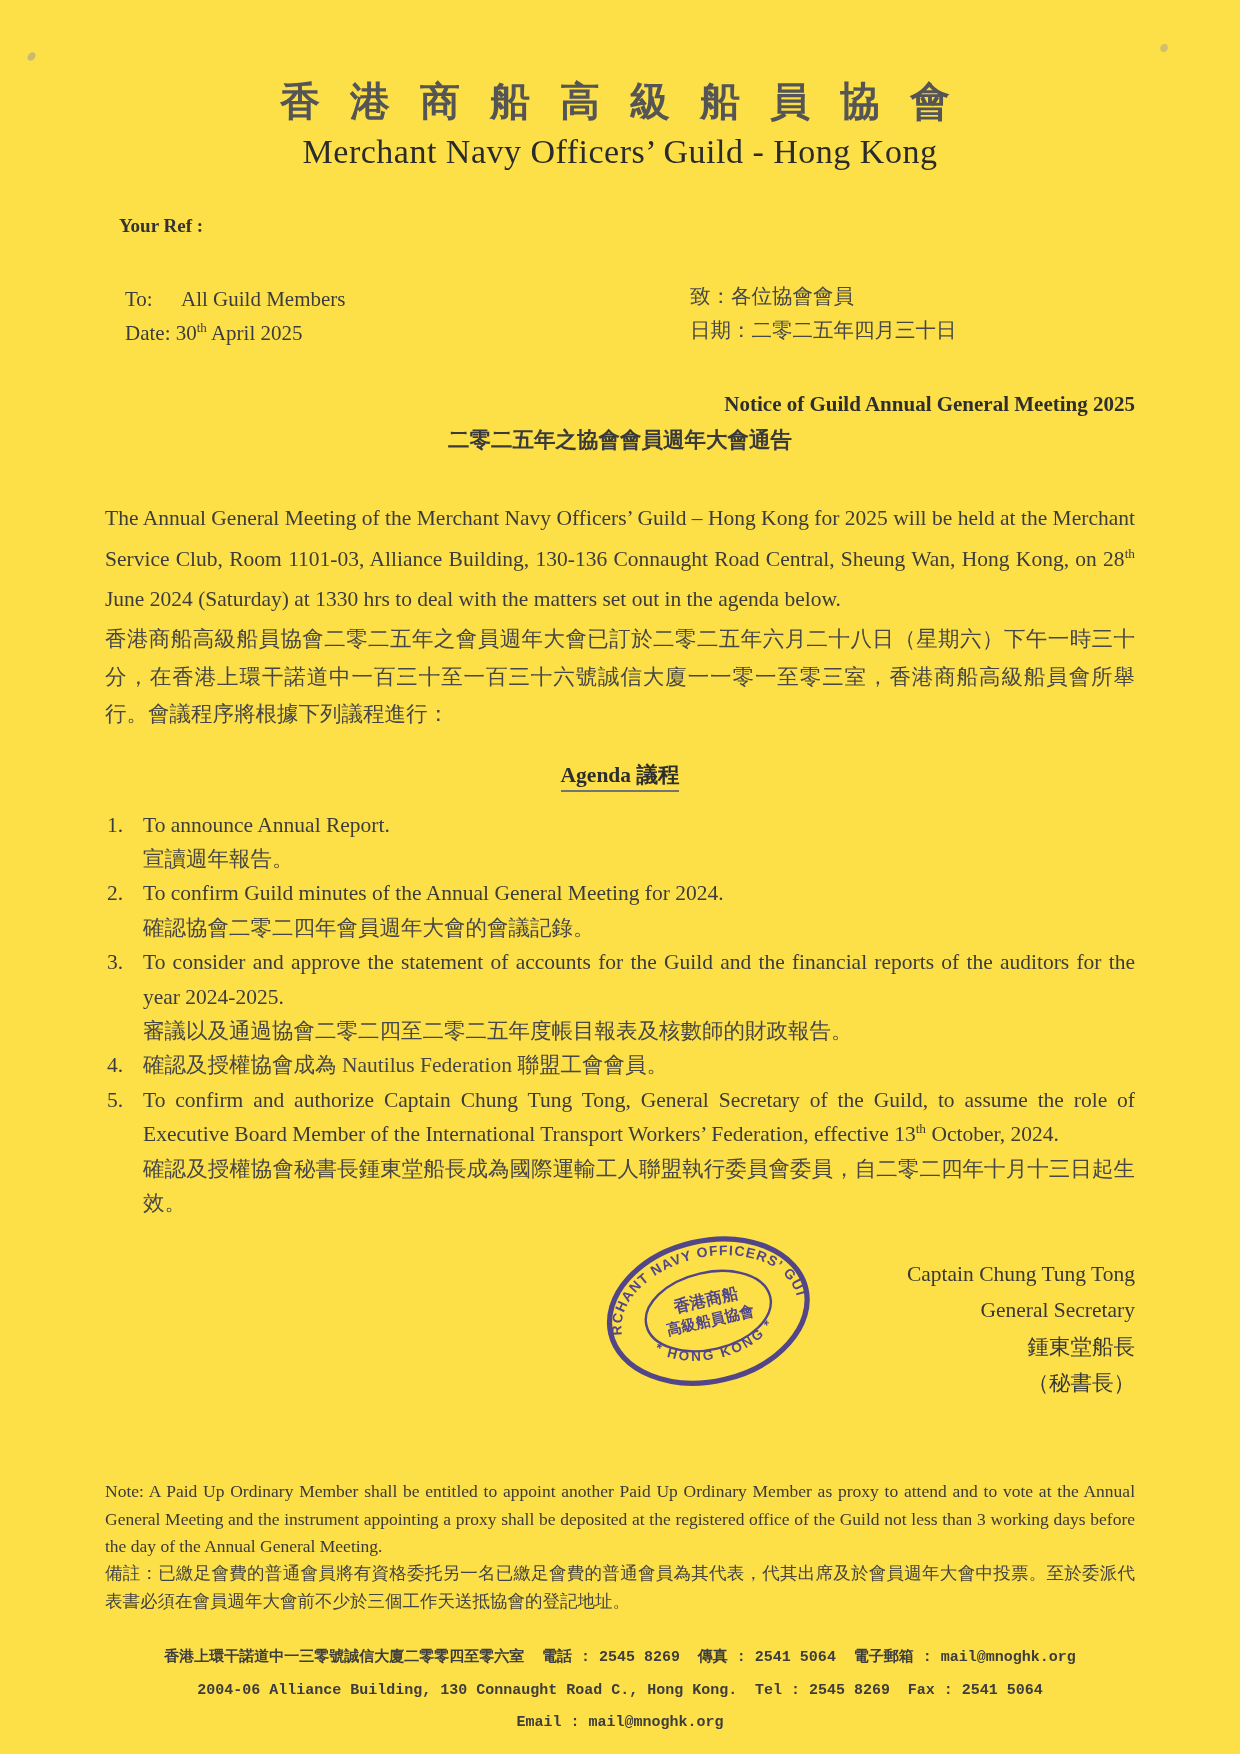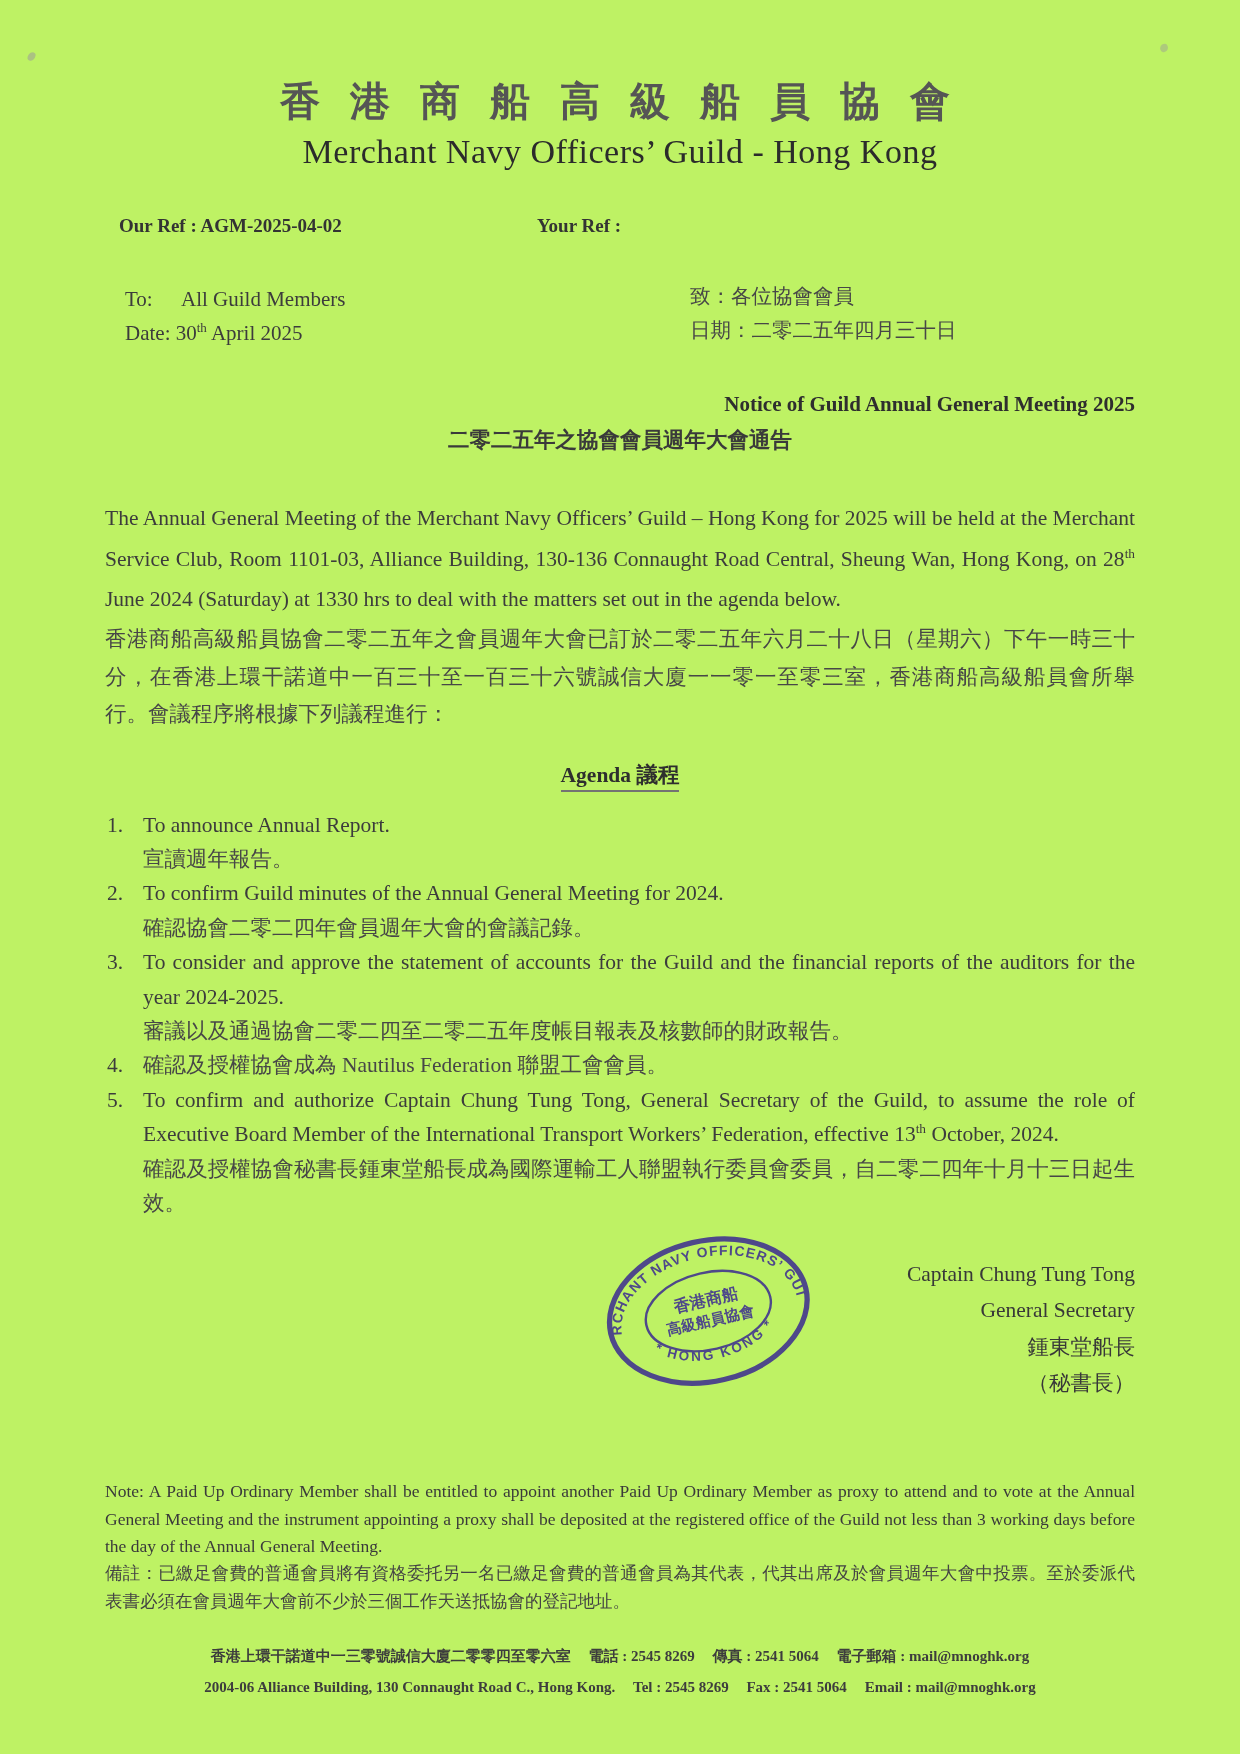--- a/index.html
+++ b/index.html
@@ -1,20 +1,20 @@
 <!DOCTYPE html>
 <html lang="en"><head>
 <meta charset="utf-8">
 <style>
   html,body{margin:0;padding:0;background:#e8e8e8;}
   .page{
     position:relative;
     width:1240px;height:1754px;
     margin:0 auto;
-    background:#bef264;
+    background:#fde047;
     font-family:"Liberation Serif","DejaVu Serif",serif;
     color:#3c3c3c;
     overflow:hidden;
   }
   .content{padding:34px 105px 0 105px;}
   .artifact{position:absolute;background:#9a9a9a;opacity:.55;border-radius:60% 40% 55% 45%;}
   .artifact.tl{left:28px;top:52px;width:7px;height:9px;transform:rotate(24deg);}
   .artifact.tr{left:1160px;top:44px;width:8px;height:8px;transform:rotate(-18deg);opacity:.45;}
 
   .title-zh{
@@ -69,36 +69,35 @@
   .stamp-wrap svg text{font-family:"Liberation Sans","DejaVu Sans",sans-serif;}
 
   .note{margin-top:50px;font-size:17.5px;line-height:1.56;text-align:justify;color:#3a3a3a;}
   .note .zh{color:#444;}
 
   .footer{
     margin-top:26px;text-align:center;font-weight:700;color:#3d3d3d;
     font-size:15px;line-height:2.05;
     font-family:"Liberation Serif","DejaVu Serif",serif;
   }
-  .footer .seg{display:inline-block;margin:0 7px;}
+  .footer .seg{display:inline-block;margin:0 7px;font-family:Liberation Mono, monospace;}
 </style>
 </head>
 <body>
 
 <div class="page">
   <div class="artifact tl"></div>
   <div class="artifact tr"></div>
 
   <div class="content">
 
     <div class="title-zh">香 港 商 船 高 級 船 員 協 會</div>
     <div class="title-en">Merchant Navy Officers’ Guild - Hong Kong</div>
 
     <div class="refs">
-      <span class="our">Our Ref : AGM-2025-04-02</span>
       <span class="your">Your Ref :</span>
     </div>
 
     <div class="recipient">
       <div class="left">
         <div><span class="to-label">To:</span><span>All Guild Members</span></div>
         <div><span>Date: 30</span><sup>th</sup><span> April 2025</span></div>
       </div>
       <div class="right">
         <div>致：各位協會會員</div>

